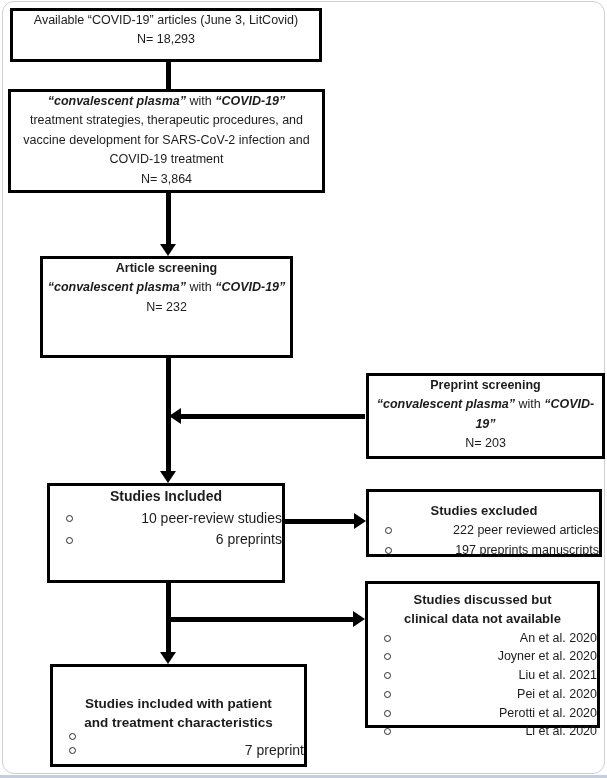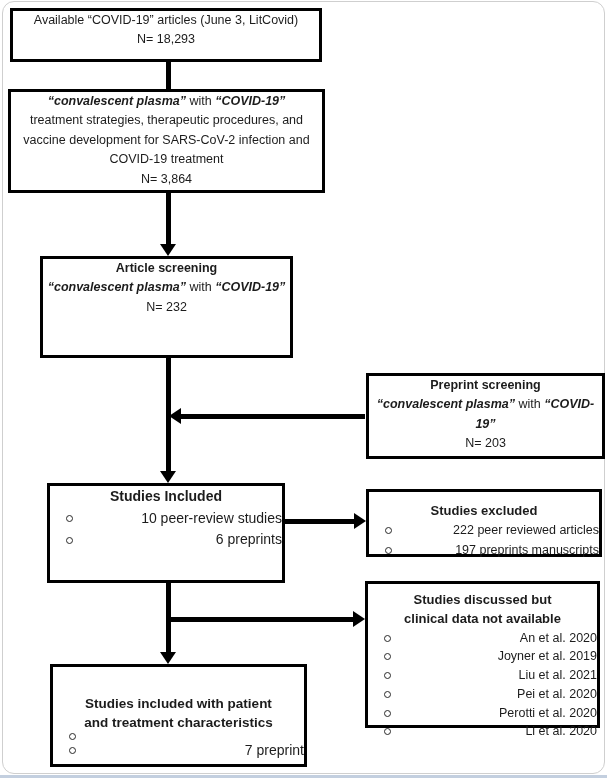--- a/index.html
+++ b/index.html
@@ -119,21 +119,21 @@
 
   <div class="box" id="b6">
     <div class="c bold title">Studies discussed but</div>
     <div class="c bold title">clinical data not available</div>
     <div class="li">
         <span class="dot"></span>
         <span>An et al. 2020</span>
       </div>
     <div class="li">
         <span class="dot"></span>
-        <span>Joyner et al. 2019</span>
+        <span>Joyner et al. 2020</span>
       </div>
     <div class="li">
         <span class="dot"></span>
         <span>Liu et al. 2021</span>
       </div>
     <div class="li">
         <span class="dot"></span>
         <span>Pei et al. 2020</span>
       </div>
     <div class="li">

